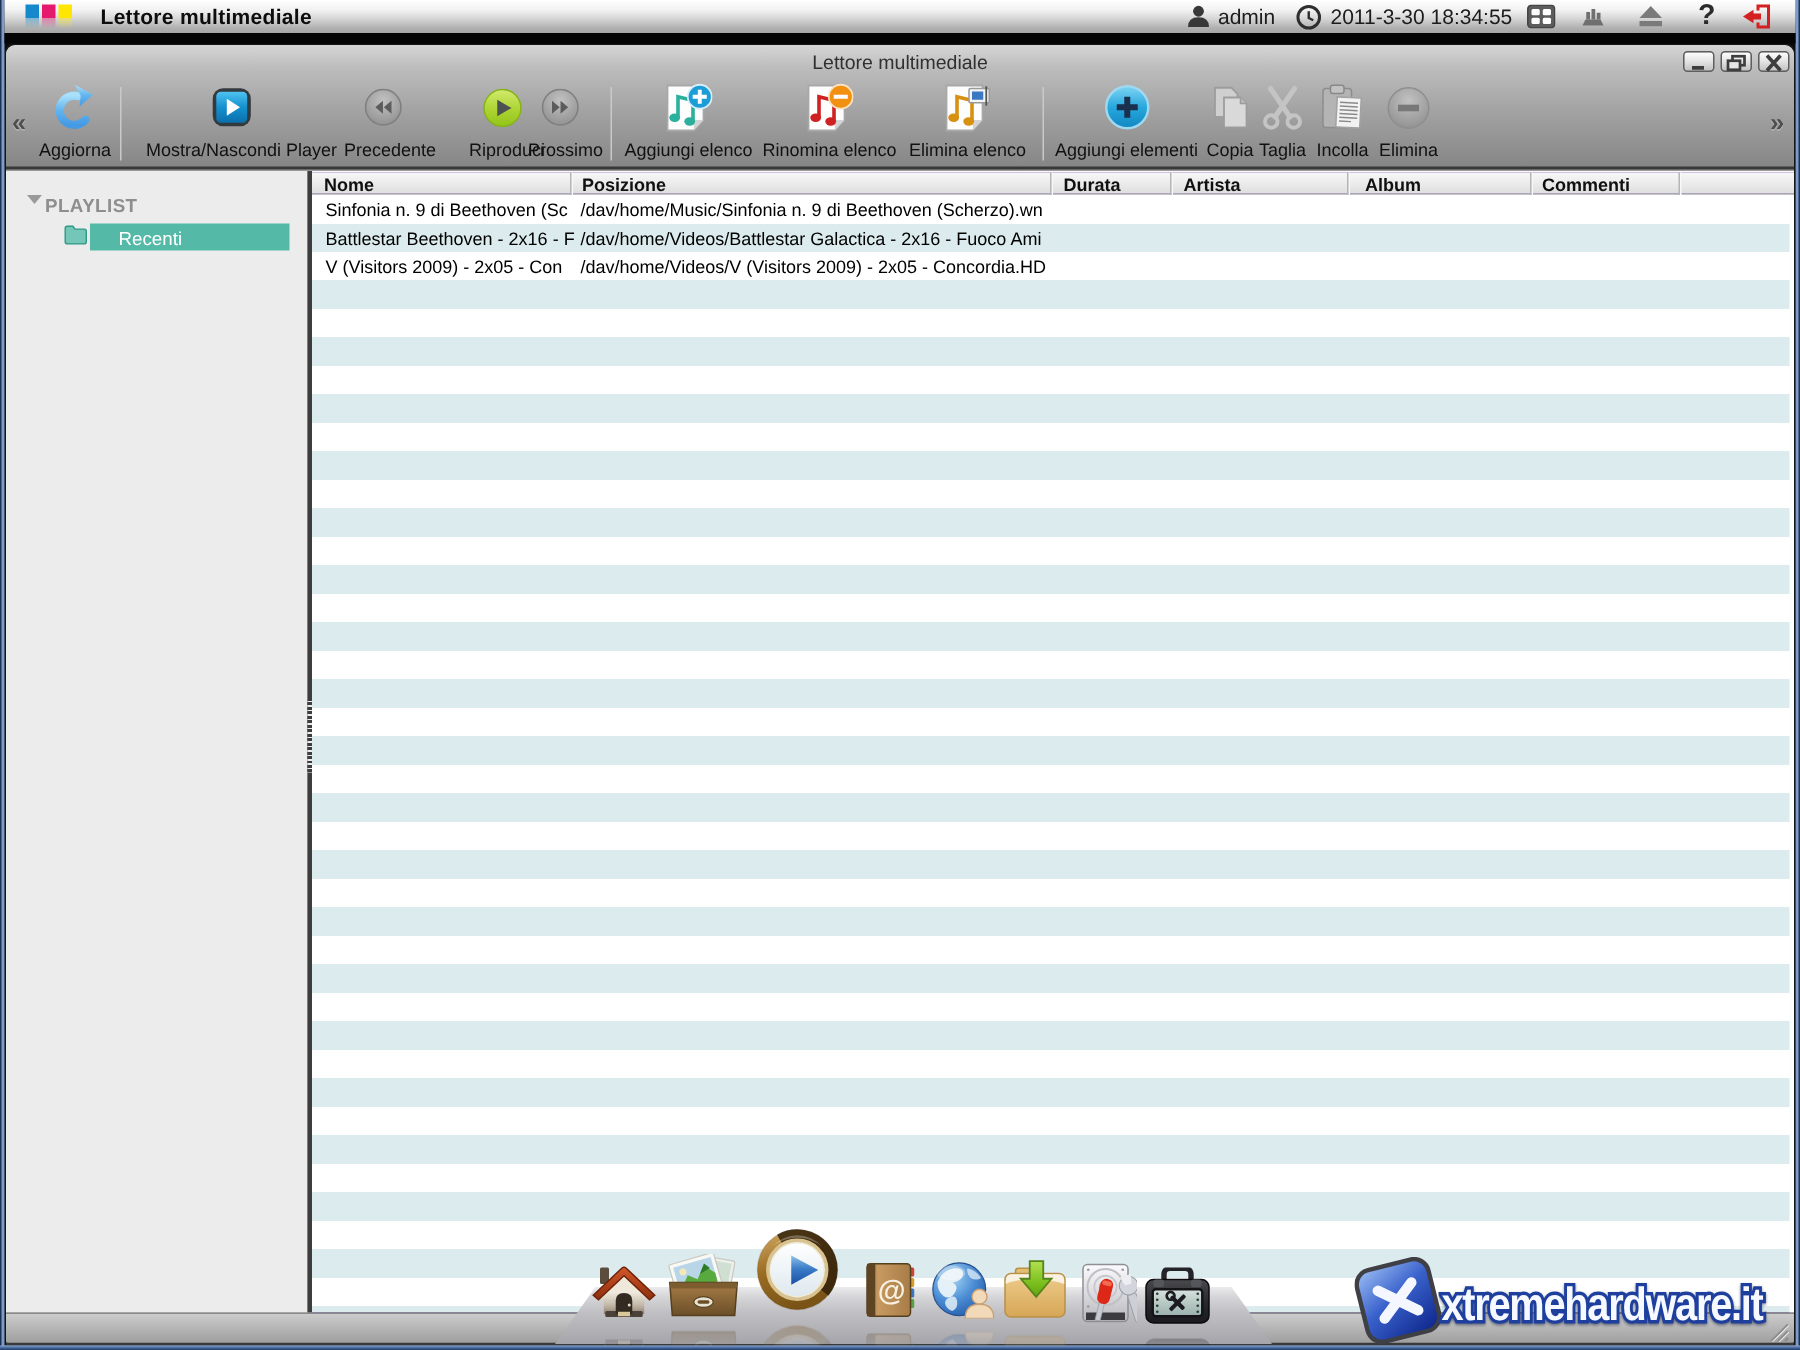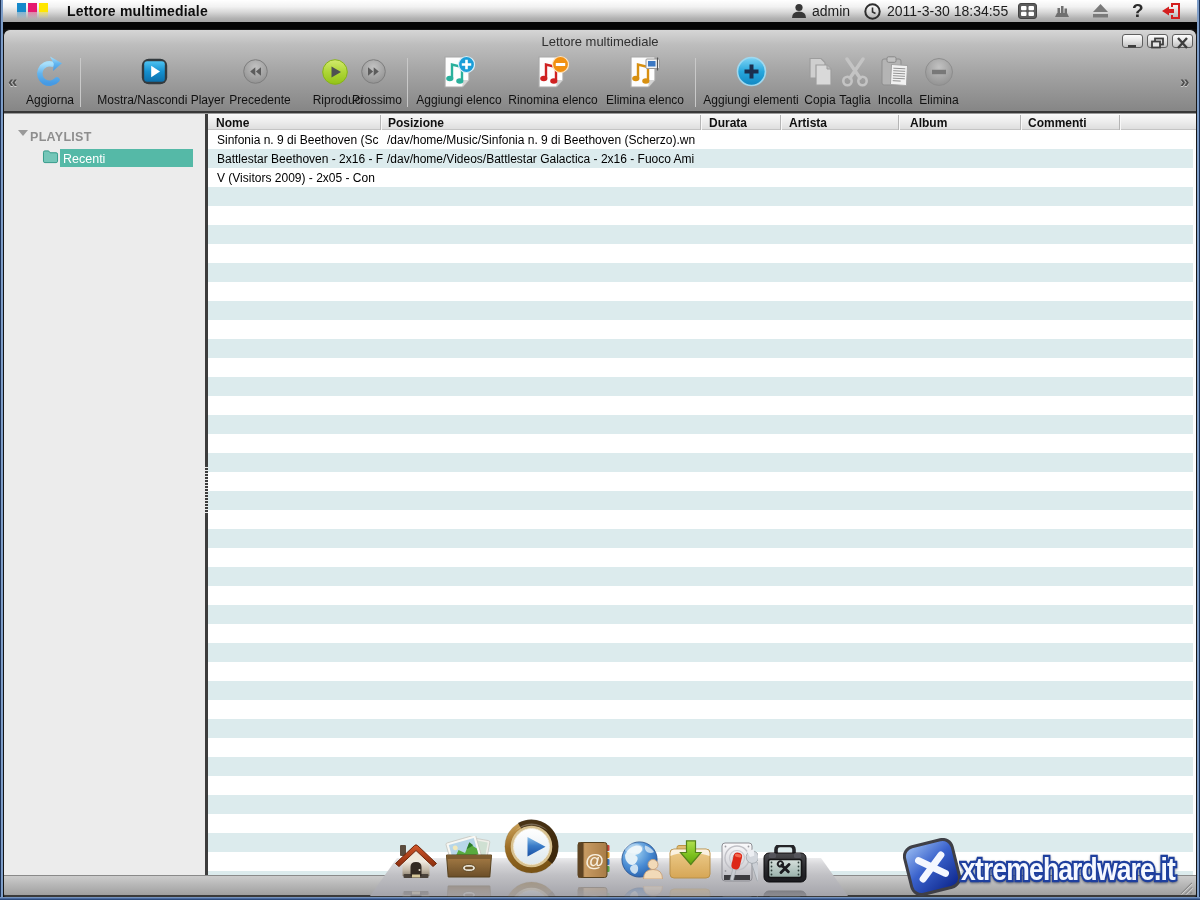--- a/index.html
+++ b/index.html
@@ -342,21 +342,21 @@
       </div>
     </div>
     <div id="tb-dark"></div>
     <div id="sidebar">
       <div class="abs" style="left:14px;top:16px;width:0;height:0;border-left:5px solid transparent;border-right:5px solid transparent;border-top:6.5px solid #9a9a9a;"></div>
       <div class="abs" style="left:26px;top:16px;font-size:12.5px;font-weight:bold;color:#8e8e8e;letter-spacing:0.3px;">PLAYLIST</div>
       <div class="abs" style="left:56px;top:35px;width:133px;height:18px;background:#55b9a7;"></div>
       <svg class="abs" style="left:38px;top:35px;" width="17" height="15" viewBox="0 0 17 16">
           <path d="M1 3.5 Q1 2 2.5 2 L6.5 2 L8 4 L14.5 4 Q16 4 16 5.5 L16 13 Q16 14.5 14.5 14.5 L2.5 14.5 Q1 14.5 1 13 Z" fill="#74c6b8" stroke="#2e9886" stroke-width="1"></path>
         </svg>
-      <div class="abs" style="left:59px;top:38px;font-size:12.5px;color:#fff;">Recenti</div>
+      <div class="abs" style="left:75px;top:38px;font-size:12.5px;color:#fff;">Recenti</div>
     </div>
     <div id="divider"></div>
     <div id="grip"></div>
     <div id="tablearea">
       <div id="thead">
         <div class="th" style="left:8px;">Nome</div>
         <div class="th" style="left:180px;">Posizione</div>
         <div class="th" style="left:501px;">Durata</div>
         <div class="th" style="left:581px;">Artista</div>
         <div class="th" style="left:702px;">Album</div>
@@ -373,20 +373,21 @@
         <div class="trow" style="top:0;">
             <span style="left:9px;">Sinfonia n. 9 di Beethoven (Sc</span>
             <span style="left:179px;">/dav/home/Music/Sinfonia n. 9 di Beethoven (Scherzo).wn</span>
           </div>
         <div class="trow" style="top:19px;">
             <span style="left:9px;">Battlestar Beethoven - 2x16 - F</span>
             <span style="left:179px;">/dav/home/Videos/Battlestar Galactica - 2x16 - Fuoco Ami</span>
           </div>
         <div class="trow" style="top:38px;">
             <span style="left:9px;">V (Visitors 2009) - 2x05 - Con</span>
+            <span style="left:179px;">/dav/home/Videos/V (Visitors 2009) - 2x05 - Concordia.HD</span>
           </div>
       </div>
     </div>
     <div id="statusbar">
         <svg style="position:absolute;right:3px;bottom:2px;" width="14" height="14" viewBox="0 0 14 14">
           <g stroke="#8a8a8a" stroke-width="1.4">
             <path d="M13 2 L2 13"></path>
             <path d="M13 6.5 L6.5 13"></path>
             <path d="M13 11 L11 13"></path>
           </g>

